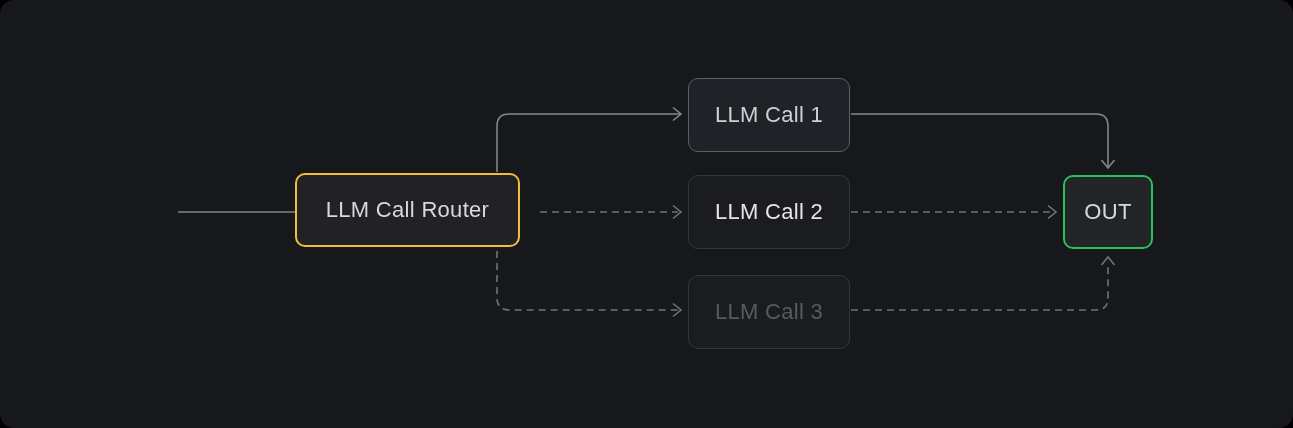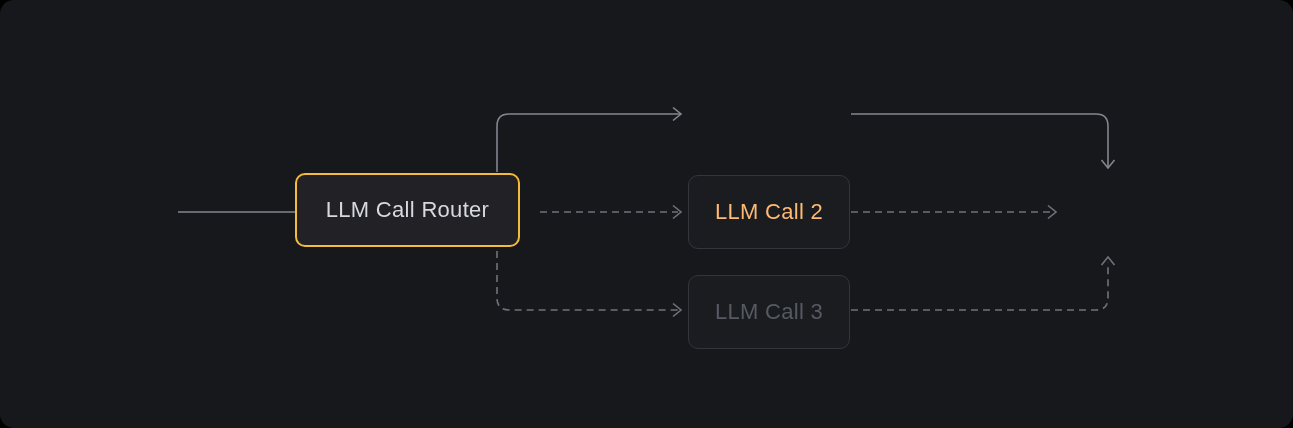--- a/index.html
+++ b/index.html
@@ -93,23 +93,29 @@
       <path class="dashed-line" d="M851 310 H1096 Q1108 310 1108 298 V262"></path>
       <path class="arrow-head" d="M1101.5 265 L1108 257 L1114.5 265"></path>
     </g>
   </svg>
 
 
   <div class="node" id="node-router" style="border-color: rgb(245, 187, 61); color: rgb(215, 217, 222); background-color: rgb(33, 33, 38);">
     <span>LLM Call Router</span>
   </div>
 
+  <div class="node" id="node-call1" style="border-color: rgb(90, 95, 103); color: rgb(206, 208, 213); background-color: rgb(33, 34, 39);">
+    <span>LLM Call 1</span>
+  </div>
 
-  <div class="node" id="node-call2" style="border-color: rgb(50, 54, 60); color: #fdba74; background-color: rgb(27, 28, 32);">
+  <div class="node" id="node-call2" style="border-color: rgb(50, 54, 60); color: #e5e5e5; background-color: rgb(27, 28, 32);">
     <span>LLM Call 2</span>
   </div>
 
   <div class="node" id="node-call3" style="border-color: rgb(50, 54, 60); color: rgb(86, 91, 99); background-color: rgb(27, 28, 32); align-items: center;">
     <span>LLM Call 3</span>
   </div>
 
+  <div class="node" id="node-out" style="border-color: rgb(44, 190, 90); color: rgb(215, 217, 222); background-color: rgb(35, 36, 40);">
+    <span>OUT</span>
+  </div>
 
 </div>
 
 </body></html>

